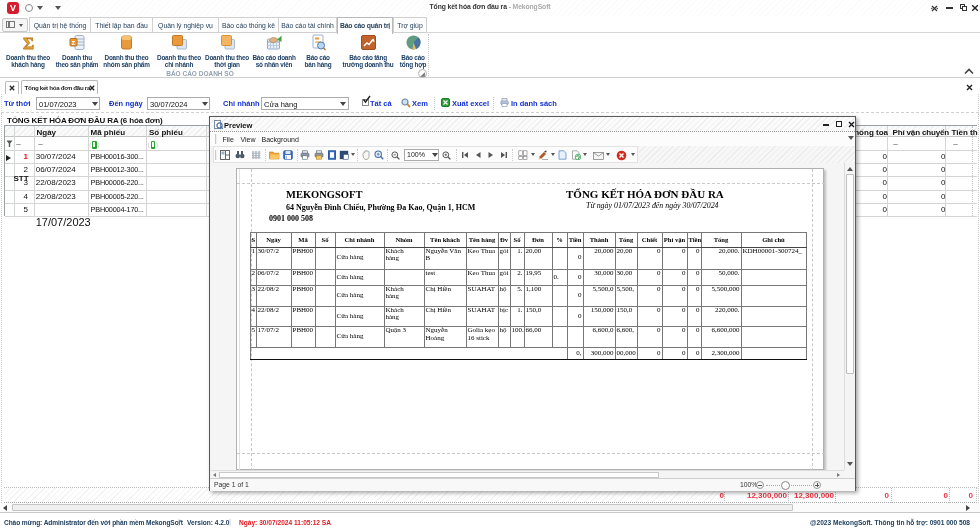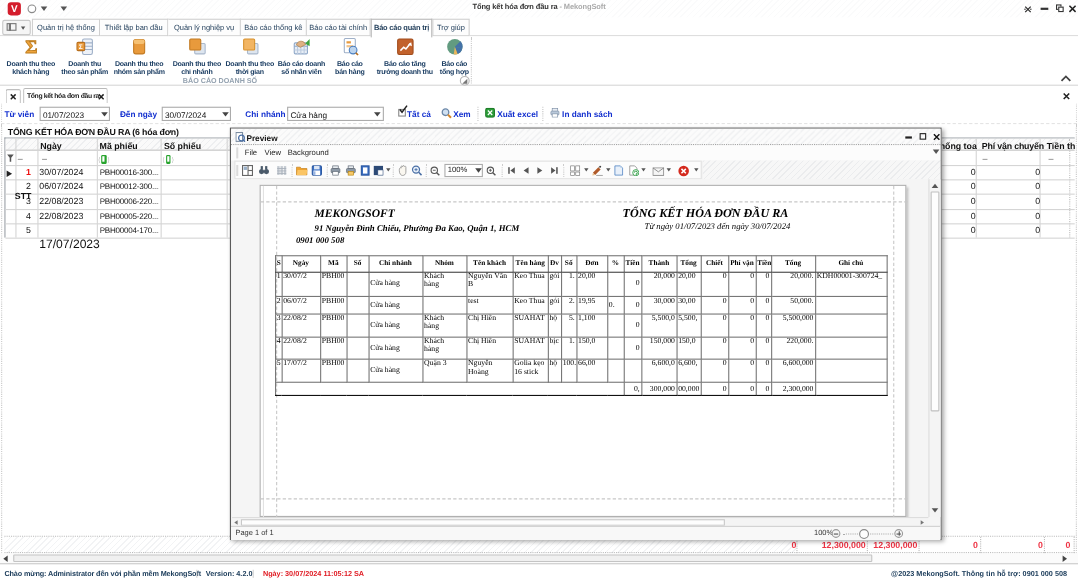--- a/index.html
+++ b/index.html
@@ -4,21 +4,21 @@
 <style>
   * { margin:0; padding:0; box-sizing:border-box; }
   html,body { width:980px; height:530px; overflow:hidden; }
   body { font-family:"Liberation Sans", sans-serif; background:#fff; position:relative; }
   .abs { position:absolute; }
   .hatch { background-image: repeating-linear-gradient(135deg, rgba(130,140,155,0.10) 0px, rgba(130,140,155,0.10) 1px, transparent 1px, transparent 4px); }
   .hatch2 { background-image: repeating-linear-gradient(135deg, rgba(130,140,155,0.035) 0px, rgba(130,140,155,0.035) 1px, transparent 1px, transparent 4px); }
   .navy { color:#20405e; }
   .blue { color:#1330cf; font-size:7.5px !important; }
   .bold { font-weight:bold; }
-  .ser { font-family:"Liberation Serif", serif;font-style:italic; }
+  .ser { font-family:"Liberation Serif", serif; }
   .ritem { position:absolute; top:33px; height:44px; text-align:center; }
   .ritem svg { display:inline-block; margin-top:1px; }
   .rlab { font-size:6.4px; font-weight:bold; color:#1c3e63; line-height:6.5px; margin-top:0px; letter-spacing:-0.2px; white-space:nowrap; }
   #rpt { border-collapse:collapse; table-layout:fixed; width:556px; font-family:"Liberation Serif",serif; font-size:7px; line-height:7.4px; color:#000; border:1px solid #222; }
   #rpt td, #rpt th { border:1px solid #777; padding:0 1px; vertical-align:top; overflow:hidden; }
   #rpt th { font-weight:bold; text-align:center; vertical-align:middle; border-bottom:1px solid #444; font-size:6.6px; white-space:nowrap; }
   #rpt td.r { text-align:right; }
   #rpt td.m { vertical-align:middle; }
   #rpt tr.tot td { border-top:1.5px solid #111; border-bottom:1.5px solid #111; vertical-align:middle; }
 </style>
@@ -151,21 +151,21 @@
 <div class="abs" style="left:21px;top:80px;width:77px;height:14px;border:1px solid #b9b9b9;border-bottom:none;border-radius:2px 2px 0 0;background:#fff;"></div>
 <div class="abs" style="left:24.5px;top:83.5px;font-size:6.2px;font-weight:bold;color:#222;letter-spacing:-0.3px;">Tổng kết hóa đơn đầu ra</div>
 <svg class="abs" style="left:89px;top:84.5px;" width="6" height="6" viewBox="0 0 6 6">
     <path d="M0.8 0.8 L5.2 5.2 M5.2 0.8 L0.8 5.2" stroke="#222" stroke-width="1.3"></path>
   </svg>
 <svg class="abs" style="left:966px;top:84px;" width="7" height="7" viewBox="0 0 7 7">
     <path d="M1 1 L6 6 M6 1 L1 6" stroke="#222" stroke-width="1.4"></path>
   </svg>
 
 <div class="abs" style="left:1px;top:94px;width:978px;height:19px;background:#fff;border-bottom:1px dashed #cfcfcf;border-left:1px dotted #ccc;border-right:1px dotted #ccc;"></div>
-<div class="abs blue bold" style="left:4px;top:99px;font-size:8px;">Từ viên</div>
+<div class="abs blue bold" style="left:4px;top:99px;font-size:8px;">Từ thời</div>
 <div class="abs" style="left:36px;top:97px;width:64px;height:13px;border:1px solid #ababab;background:#fff;"></div>
 <div class="abs" style="left:39px;top:100px;font-size:7.5px;color:#111;">01/07/2023</div>
 <div class="abs" style="left:92px;top:102px;width:0;height:0;border-left:3px solid transparent;border-right:3px solid transparent;border-top:4px solid #444;"></div>
 <div class="abs blue bold" style="left:109px;top:99px;font-size:8px;">Đến ngày</div>
 <div class="abs" style="left:147px;top:97px;width:63px;height:13px;border:1px solid #ababab;background:#fff;"></div>
 <div class="abs" style="left:150px;top:100px;font-size:7.5px;color:#111;">30/07/2024</div>
 <div class="abs" style="left:202px;top:102px;width:0;height:0;border-left:3px solid transparent;border-right:3px solid transparent;border-top:4px solid #444;"></div>
 <div class="abs blue bold" style="left:223px;top:99px;font-size:8px;">Chi nhánh</div>
 <div class="abs" style="left:261px;top:97px;width:88px;height:13px;border:1px solid #ababab;background:#fff;"></div>
 <div class="abs" style="left:264px;top:100px;font-size:7.5px;color:#111;">Cửa hàng</div>
@@ -458,21 +458,21 @@
   <div class="abs" style="left:637px;top:345px;width:0;height:0;border-left:3px solid transparent;border-right:3px solid transparent;border-top:4px solid #555;"></div>
   <div class="abs" style="left:638px;top:19px;width:0;height:0;border-left:3px solid transparent;border-right:3px solid transparent;border-top:4px solid #555;"></div>
 
   <div class="abs" style="left:26px;top:51px;width:588px;height:302px;background:#fff;border:1px solid #b0b0b0;box-shadow:2px 2px 2px rgba(0,0,0,0.22);">
     <div class="abs" style="left:2px;top:0px;height:302px;border-left:1px solid #e2e2e2;"></div>
     <div class="abs" style="left:14px;top:0px;height:302px;border-left:1px dashed #c8c8c8;"></div>
     <div class="abs" style="left:575px;top:0px;height:302px;border-left:1px dashed #c8c8c8;"></div>
     <div class="abs" style="left:0px;top:14px;width:588px;border-top:1px dashed #c8c8c8;"></div>
     <div class="abs" style="left:0px;top:284px;width:588px;border-top:1px dashed #c8c8c8;"></div>
     <div class="abs ser bold" style="left:49px;top:20px;font-size:10.5px;color:#000;">MEKONGSOFT</div>
-    <div class="abs ser bold" style="left:49px;top:33.5px;font-size:8px;color:#000;">91 Nguyễn Đình Chiểu, Phường Đa Kao, Quận 1, HCM</div>
+    <div class="abs ser bold" style="left:49px;top:33.5px;font-size:8px;color:#000;">64 Nguyễn Đình Chiểu, Phường Đa Kao, Quận 1, HCM</div>
     <div class="abs ser bold" style="left:32px;top:45px;font-size:8px;color:#000;">0901 000 508</div>
     <div class="abs ser bold" style="left:329px;top:18.5px;font-size:11px;color:#000;">TỔNG KẾT HÓA ĐƠN ĐẦU RA</div>
     <div class="abs ser" style="left:349px;top:31.5px;font-size:7.9px;font-style:italic;color:#000;">Từ ngày 01/07/2023 đến ngày 30/07/2024</div>
     <table class="abs" id="rpt" style="left:12.5px;top:62.5px;">
       <colgroup>
           <col style="width:6px">
           <col style="width:35px">
           <col style="width:24px">
           <col style="width:20px">
           <col style="width:49px">

